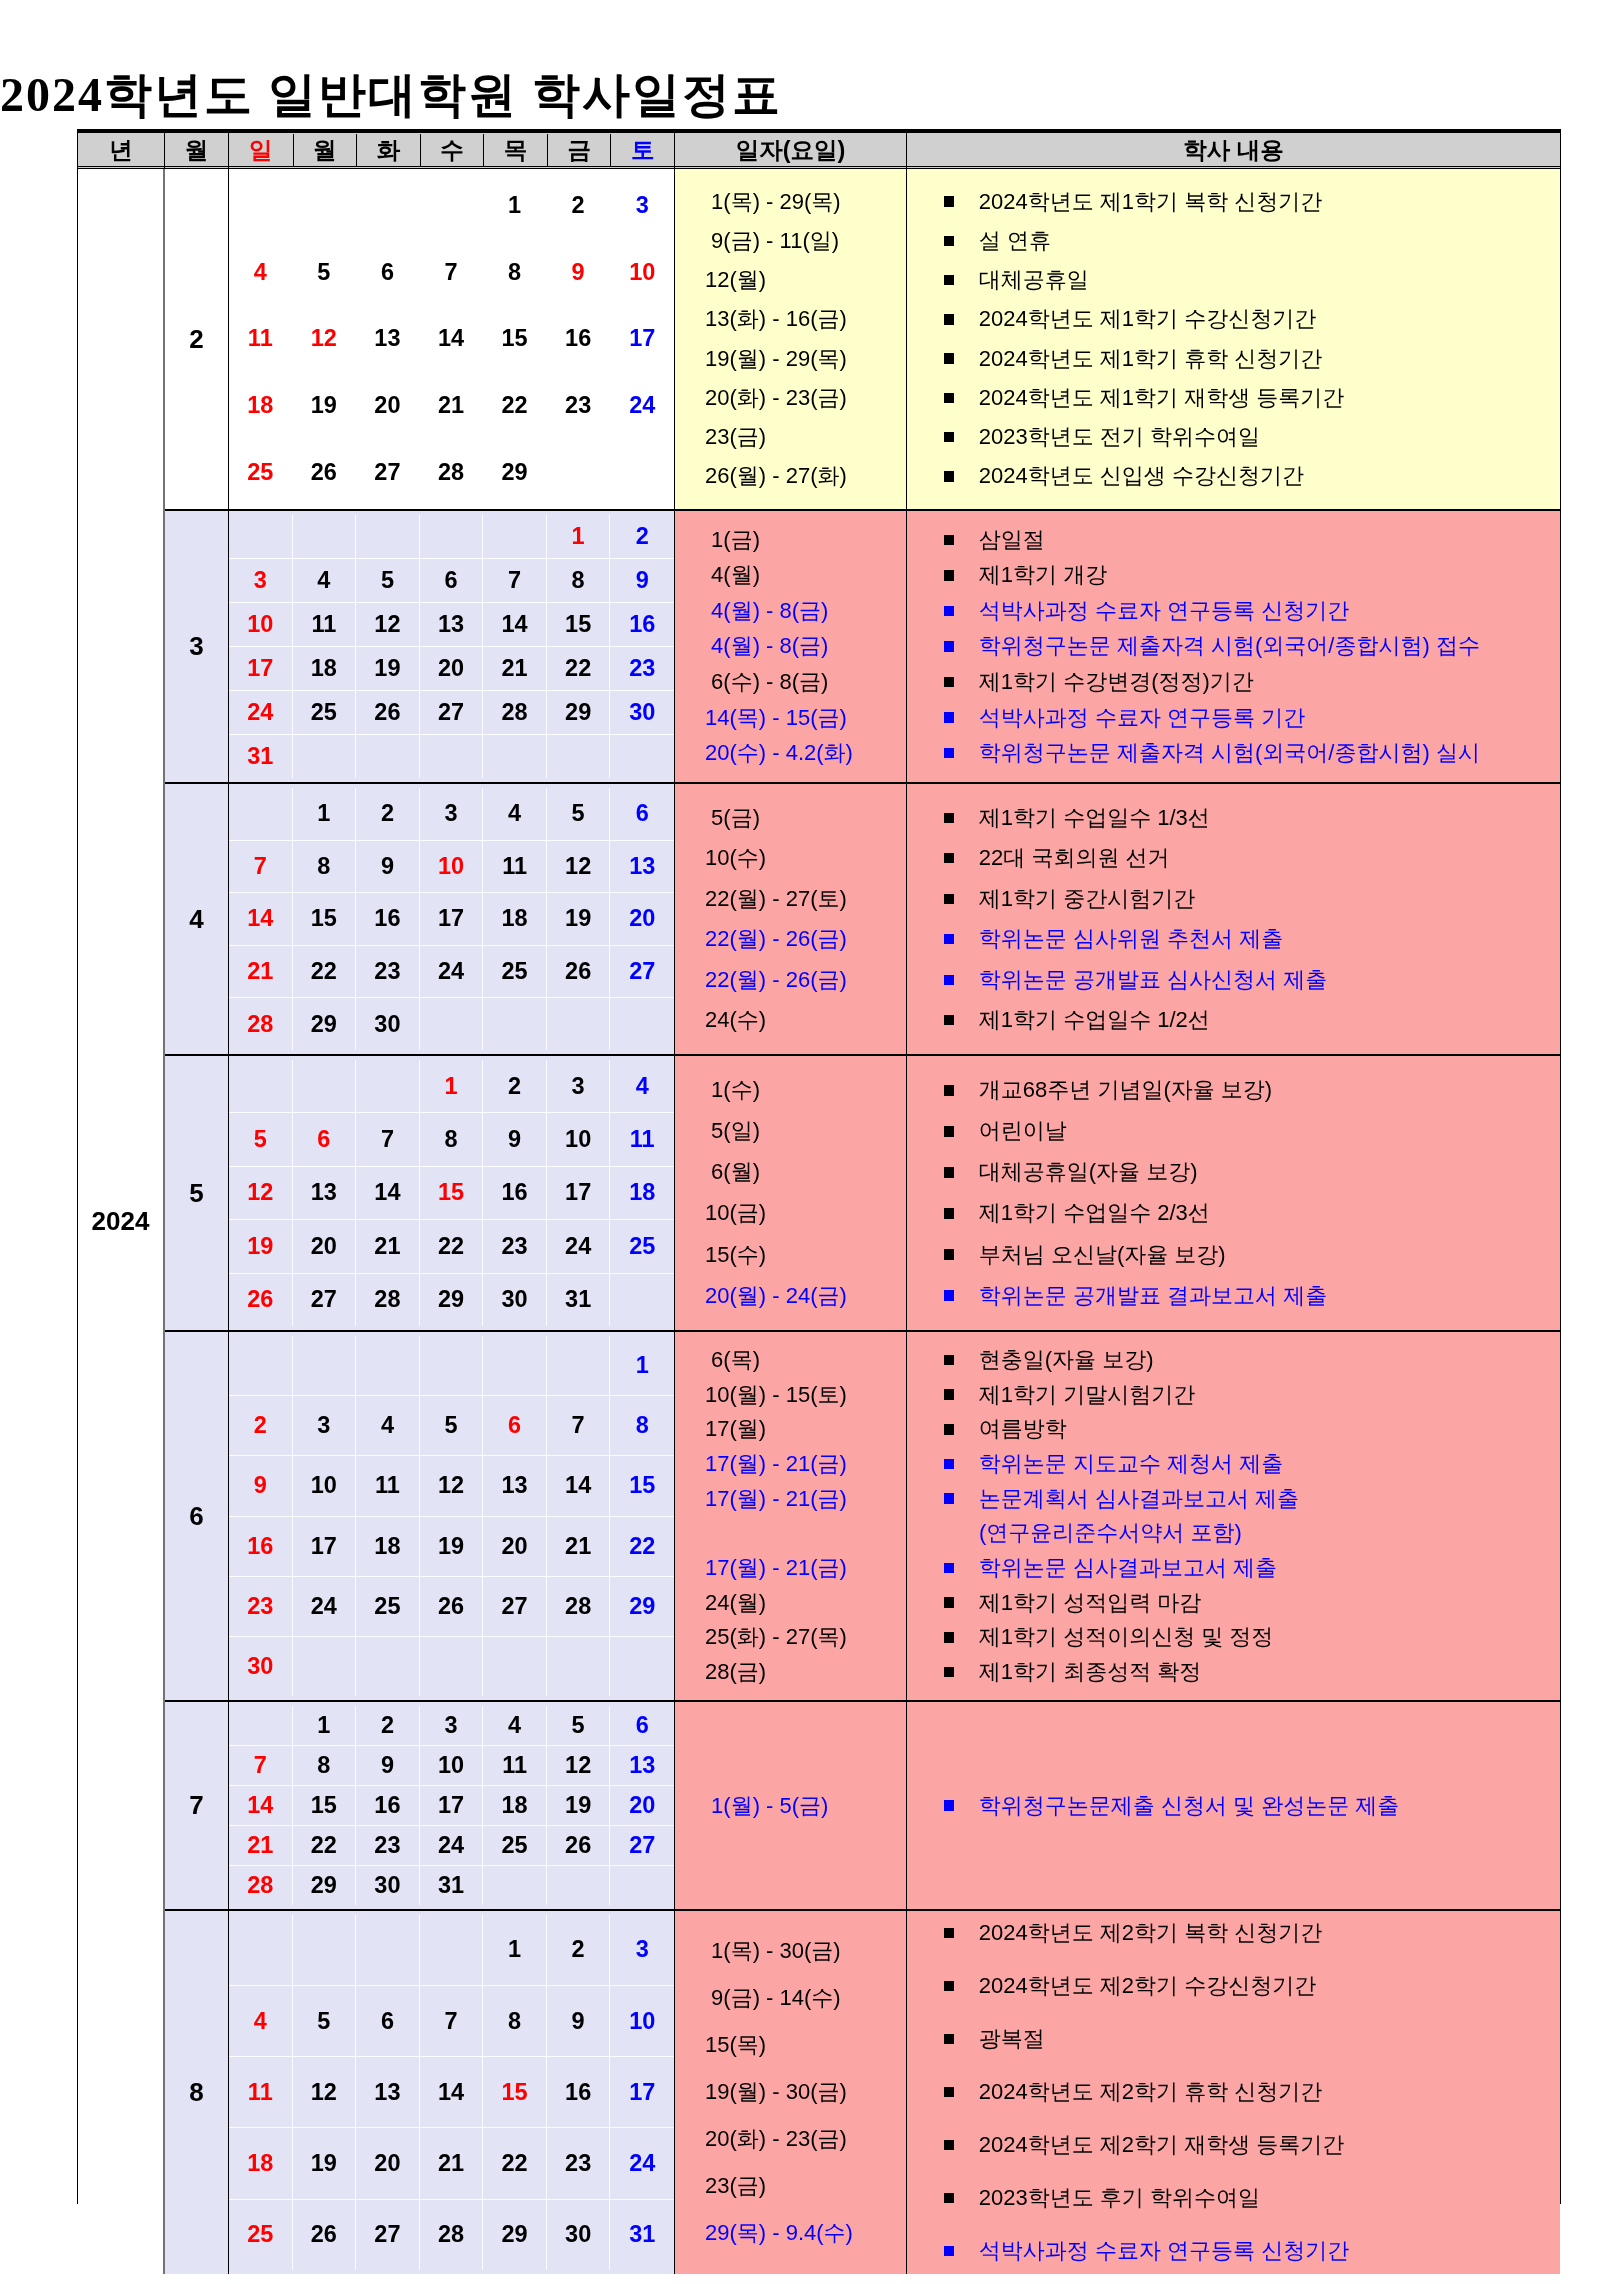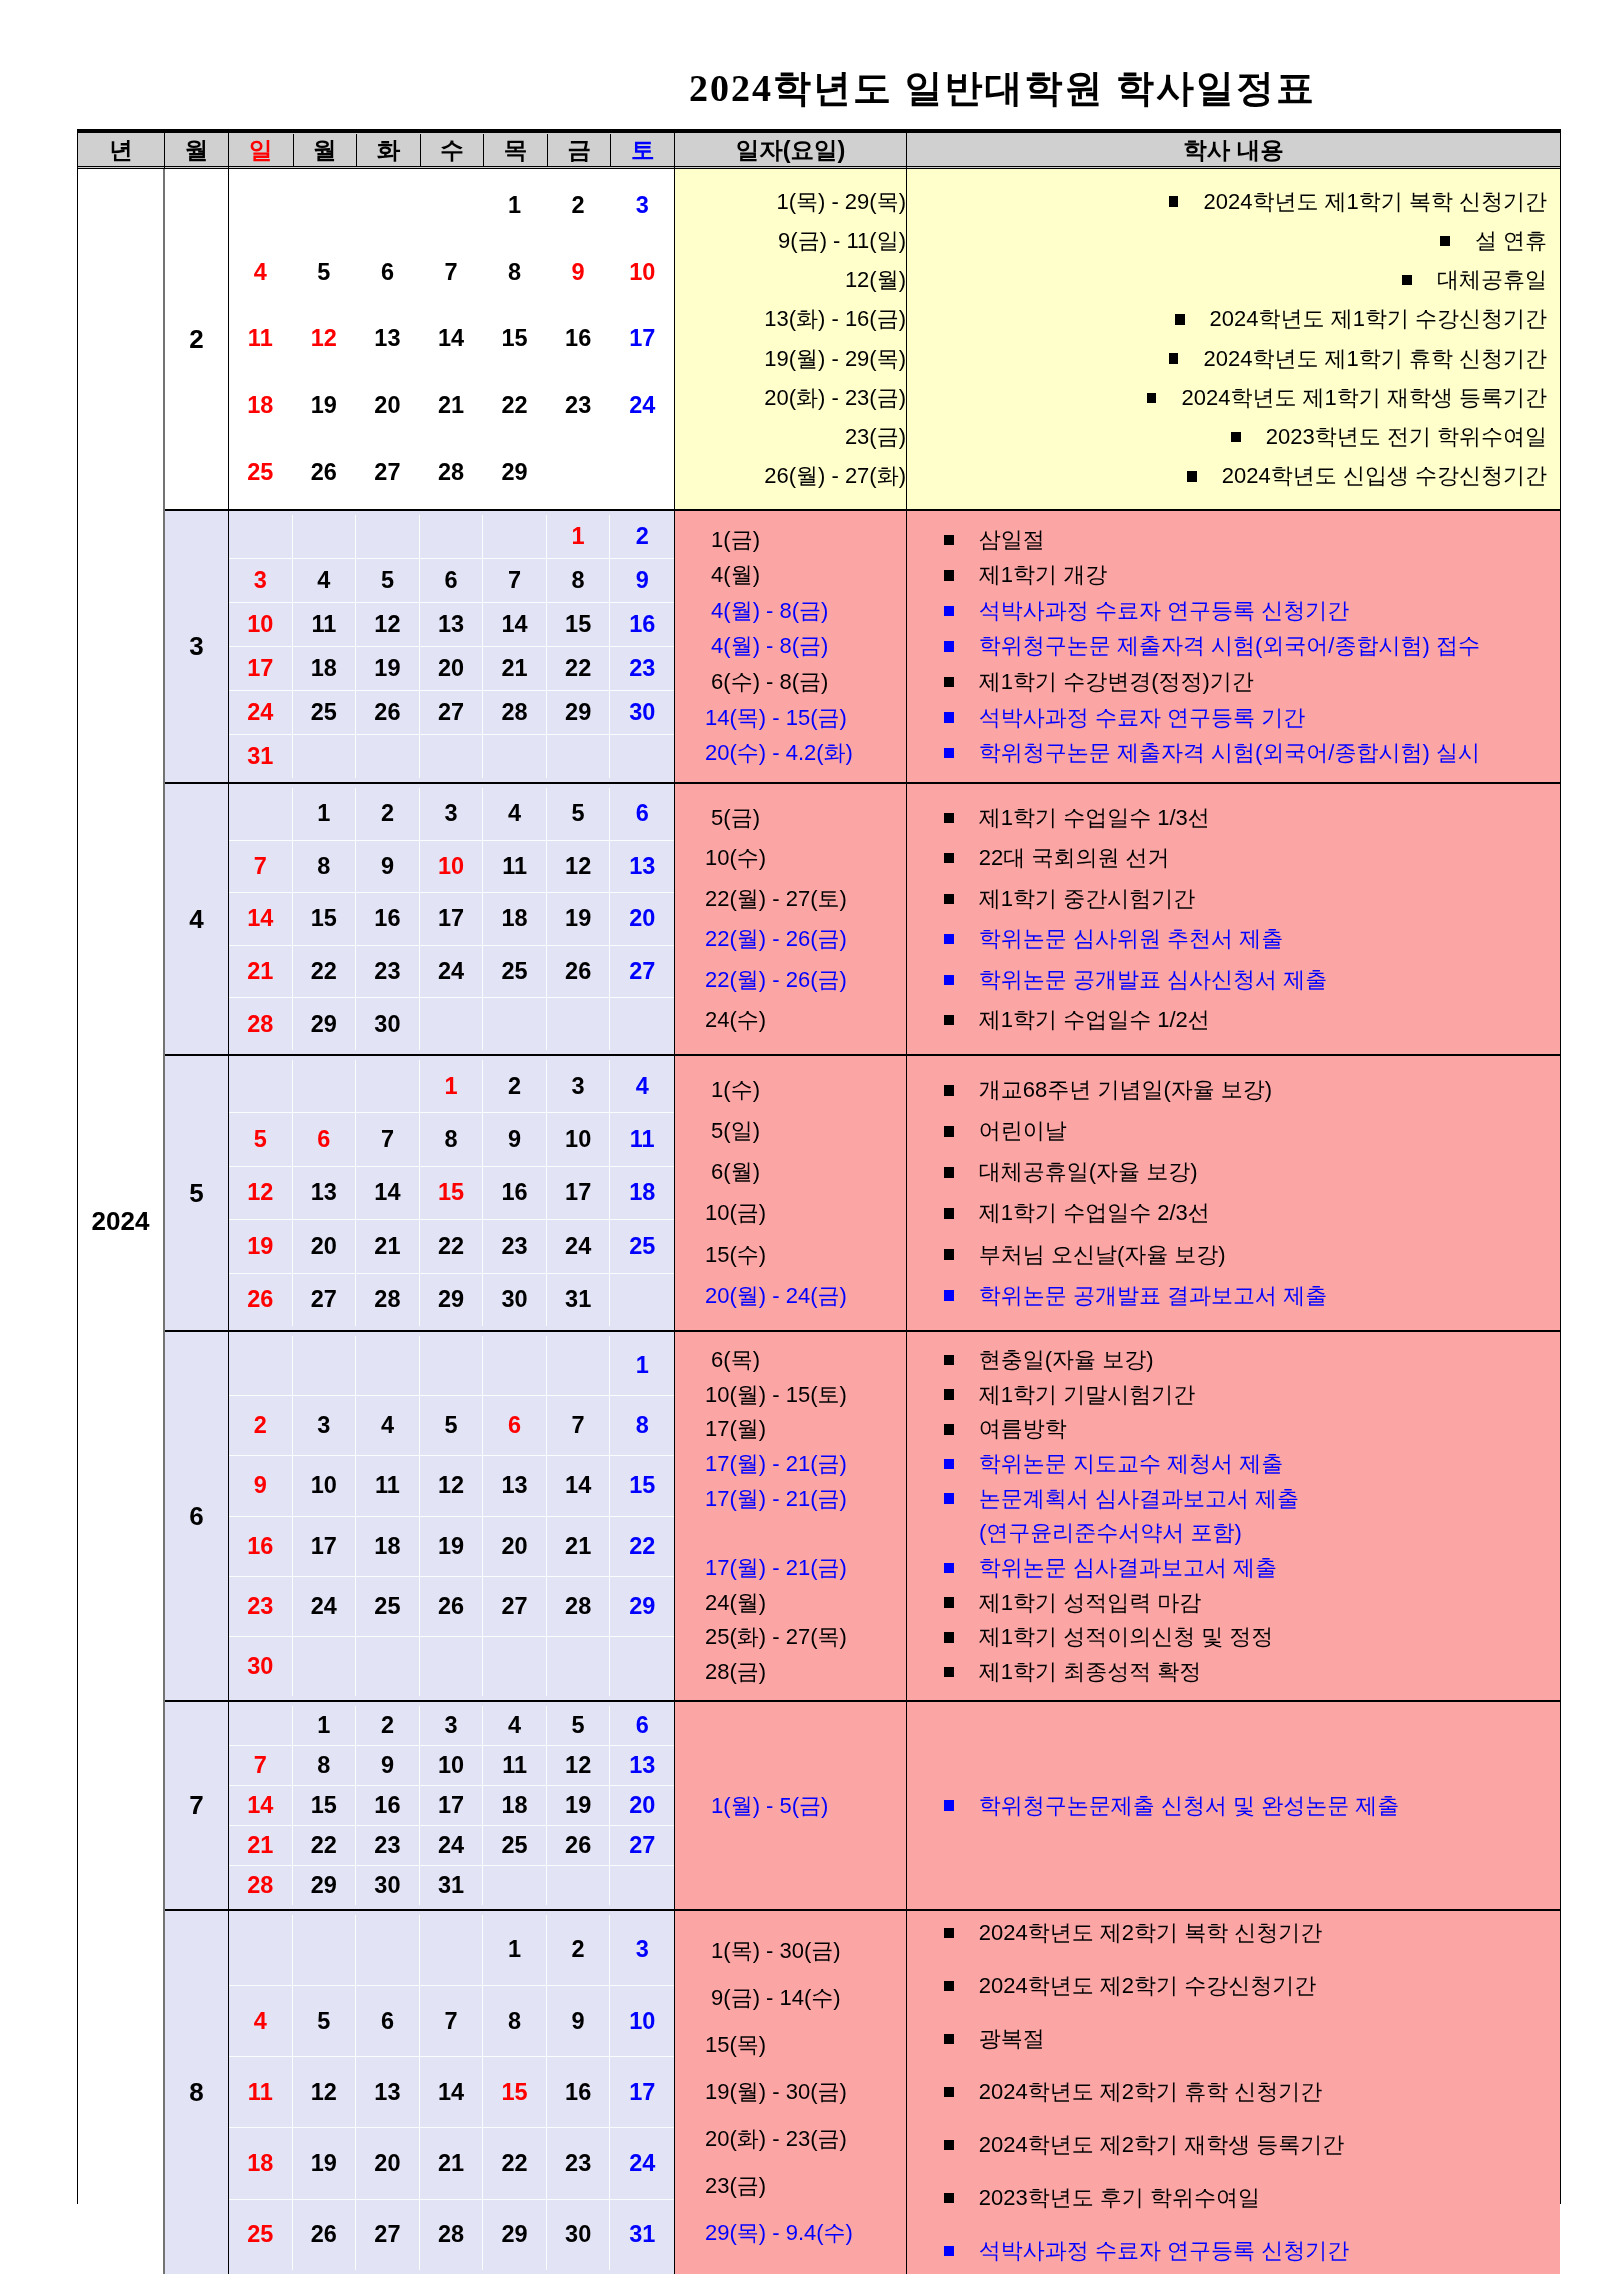--- a/index.html
+++ b/index.html
@@ -1,22 +1,22 @@
 <!DOCTYPE html>
 <html style="--red: #FF0000; --blue: #0000FF; --hdr: #D0D0D0; --lav: #E2E3F5; --yellow: #FFFFCC;font-size:10.4px"><head>
 <meta charset="utf-8">
 <style>
   html,body{margin:0;padding:0;}
   body{
     width:1616px;height:2284px;position:relative;background:#ffffff;
     font-family:"Liberation Sans", sans-serif;color:#000;
   }
   .title{
-    position:absolute;top:63px;left:0;width:1316px;text-align:right;
-    font-family:"Liberation Serif", serif;font-weight:bold;font-size:38px;letter-spacing:2px;
+    position:absolute;top:63px;left:0;width:1316px;text-align:left;
+    font-family:"Liberation Serif", serif;font-weight:bold;font-size:48px;letter-spacing:2px;
   }
   .table{
     position:absolute;left:77px;top:129px;width:1482px;height:2066px;
     border-top:4.6px solid #000;border-bottom:5.9px solid #000;
     border-left:1.3px solid #000;border-right:1.3px solid #000;
     display:grid;
     grid-template-columns:87px 64px 446px 232px 1fr;
     grid-template-rows:36px 340px 273px 272px 276px 370px 209px 1fr;
     background:#fff;
   }
@@ -35,21 +35,21 @@
   .yearcell{
     grid-column:1;grid-row:2 / span 7;background:#fff;border-right:2px solid #737373;
     display:flex;align-items:center;justify-content:center;font-size:26px;font-weight:600;
   }
   .mcell{grid-column:2;border-right:1.3px solid #000;display:flex;align-items:center;justify-content:center;font-size:26px;font-weight:600;}
   .calcell{grid-column:3;border-right:1.3px solid #000;display:flex;flex-direction:column;padding:3.9px 0;}
   .dcell{grid-column:4;border-right:1.3px solid #000;display:flex;flex-direction:column;justify-content:space-evenly;padding:7.8px 0 7.8px 30px;}
   .econ{grid-column:5;display:flex;flex-direction:column;justify-content:space-evenly;padding:7.8px 13px 7.8px 37px;}
   .tb{border-top:2px solid #000;}
   .hl.mcell,.hl.calcell{background:#fff;}
-  .hl.dcell,.hl.econ{background:var(--yellow);align-items:flex-end;}
+  .hl.dcell,.hl.econ{background:var(--yellow);}
   .lav.mcell,.lav.calcell{background:var(--lav);}
   .lav.dcell,.lav.econ{background:#fca5a5;}
   
   .wk{flex:1;display:grid;grid-template-columns:repeat(7,1fr);border-bottom:1.3px solid rgba(255,255,255,.9);}
   .calcell .wk:last-child{border-bottom:none;}
   .day{display:flex;align-items:center;justify-content:center;font-size:23.5px;font-weight:bold;}
   .wk .day:not(:last-child){border-right:1.3px solid rgba(255,255,255,.9);}
   .k{color:#000;}
   .r{color:var(--red);}
   .b{color:var(--blue);}

